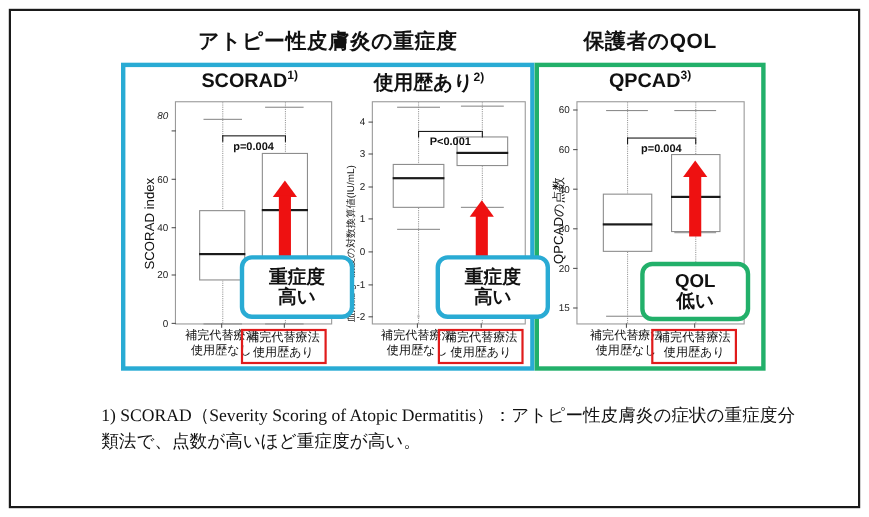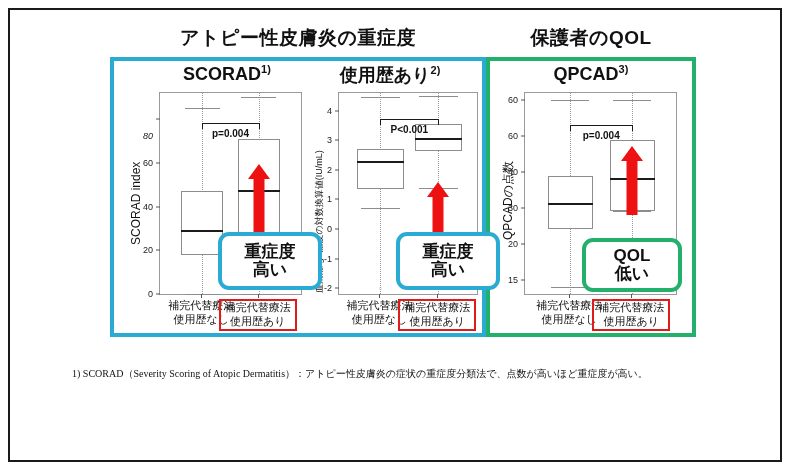--- a/index.html
+++ b/index.html
@@ -207,23 +207,23 @@
   }
   .xtickmark {
     position: absolute;
     width: 1px; height: 4px;
     background: #555;
   }
 
   
   .footnotes {
     position: absolute;
-    left: 72px; top: 367px; width: 640px;
+    left: 92px; top: 367px; width: 640px;
     font-family: "Liberation Serif", "DejaVu Serif", serif;
-    font-size: 10px;
+    font-size: 16px;
     line-height: 1.45;
     color: #111;
   }
   .footnotes p { margin: 0 0 1px 0; }
 </style>
 </head>
 <body>
 
 <div id="root">
   <div class="outer-frame"></div>
@@ -251,21 +251,21 @@
   <div class="plot" id="plot-scorad">
       <div class="ytickmark" style="left: -4px; top: 201px;"></div>
       <div class="ytick" style="left: -30px; width: 23px; top: 201px;">0</div>
       <div class="ytickmark" style="left: -4px; top: 157.304px;"></div>
       <div class="ytick" style="left: -30px; width: 23px; top: 157.304px;">20</div>
       <div class="ytickmark" style="left: -4px; top: 113.609px;"></div>
       <div class="ytick" style="left: -30px; width: 23px; top: 113.609px;">40</div>
       <div class="ytickmark" style="left: -4px; top: 69.913px;"></div>
       <div class="ytick" style="left: -30px; width: 23px; top: 69.913px;">60</div>
       <div class="ytickmark" style="left: -4px; top: 26.2174px;"></div>
-      <div class="ytick" style="left: -30px; width: 23px; top: 43px; font-style: italic;">80</div>
+      <div class="ytick" style="left: -30px; width: 23px; top: 12px; font-style: italic;">80</div>
       <div class="bp-whisker-line" style="left: 42.3px; top: 0px; height: 201px;"></div>
       <div class="bp-cap" style="left: 24.534px; width: 35.532px; top: 15.2935px;"></div>
       <div class="bp-cap" style="left: 24.534px; width: 35.532px; top: 201px;"></div>
       <div class="bp-box" style="left: 21.15px; width: 42.3px; top: 98.3152px; height: 63.3587px;"></div>
       <div class="bp-median" style="left: 21.15px; width: 42.3px; top: 136.641px;"></div>
       <div class="bp-whisker-line" style="left: 98.7px; top: 0px; height: 201px;"></div>
       <div class="bp-cap" style="left: 80.934px; width: 35.532px; top: 4.36957px;"></div>
       <div class="bp-cap" style="left: 80.934px; width: 35.532px; top: 201px;"></div>
       <div class="bp-box" style="left: 77.55px; width: 42.3px; top: 45.8804px; height: 96.1304px;"></div>
       <div class="bp-median" style="left: 77.55px; width: 42.3px; top: 97.3152px;"></div>

